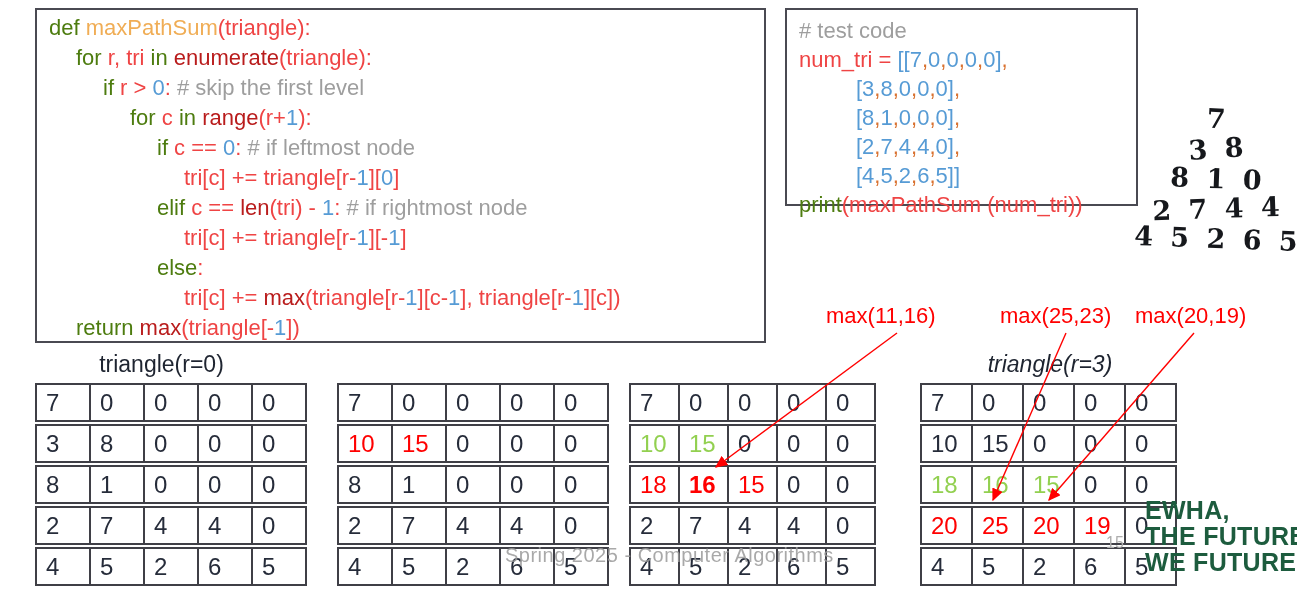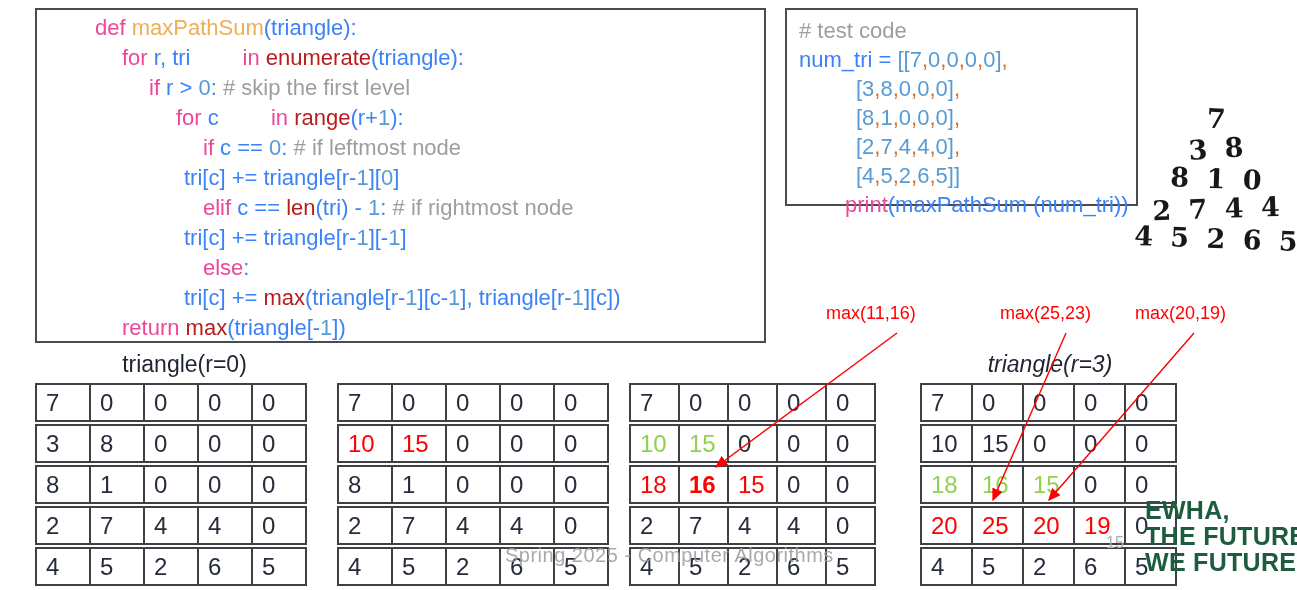--- a/index.html
+++ b/index.html
@@ -9,66 +9,66 @@
   }
   
   .code-box{
     position:absolute;border:2px solid #4a4a52;background:#ffffff;
     font-family:"Liberation Sans", sans-serif;font-size:22px;line-height:30px;
     padding:3px 12px;box-sizing:border-box;white-space:pre;
   }
   #code-box{left:35px;top:8px;width:731px;height:335px;}
   #test-box{left:785px;top:8px;width:353px;height:198px;line-height:29px;padding-top:6px;}
   .code-line{white-space:pre;}
-  .tk-kw{color:#ec4899;margin-left:46px;}
+  .tk-kw{color:#4d7c0f;}
   .tk-fn{color:#f0ad55;}
   .tk-bi{color:#b91c1c;}
   .tk-num{color:#569bd5;}
   .tk-cm{color:#9e9e9e;}
-  .tk-pl{color:#3b82f6;margin-top:40px;}
+  .tk-pl{color:#ef4444;margin-top:40px;}
   .tk-or{color:#d9712f;}
   
   #handwriting{
     position:absolute;left:1133px;top:104px;width:168px;text-align:center;
     font-family:"DejaVu Serif", serif;font-size:27px;font-weight:600;line-height:30px;
     color:#16181c;letter-spacing:2px;word-spacing:4px;
   }
   #handwriting .hw-row{white-space:pre;}
   #handwriting .hw-row:nth-child(1){transform:rotate(3deg);}
   #handwriting .hw-row:nth-child(2){transform:rotate(-4deg);}
   #handwriting .hw-row:nth-child(3){transform:rotate(2deg);}
   #handwriting .hw-row:nth-child(4){transform:rotate(-2deg);}
   #handwriting .hw-row:nth-child(5){transform:rotate(2deg);}
   
   .tbl-title{
     position:absolute;top:351px;height:28px;text-align:center;
     font-size:23px;color:#1e2430;z-index:2;
   }
-  #title0{left:47px;width:275px;}
+  #title0{left:24px;width:275px;}
   #title1{left:337px;width:275px;}
   #title2{left:629px;width:250px;}
   #title3{left:920px;width:260px;font-style:italic;}
   
   .tbl{position:absolute;top:383px;z-index:1;}
   #tbl0{left:35px;}  #tbl1{left:337px;}  #tbl2{left:629px;}  #tbl3{left:920px;}
   .trow{display:flex;margin-bottom:2px;}
   .tcell{
     box-sizing:border-box;height:39px;border:2px solid #3f3f46;margin-right:-2px;
     display:flex;align-items:center;padding-left:9px;
     font-size:24px;background:transparent;
   }
   #tbl0 .tcell{width:56px;} #tbl1 .tcell{width:56px;}
   #tbl2 .tcell{width:51px;} #tbl3 .tcell{width:53px;}
   .c-k{color:#262c3a;}
   .c-r{color:#ff0000;}
   .c-g{color:#92d050;}
   .c-rb{color:#ff0000;font-weight:bold;}
   
   .red-label{
-    position:absolute;top:303px;font-size:18px;color:#ff0000;z-index:7;white-space:nowrap;
+    position:absolute;top:303px;font-size:22px;color:#ff0000;z-index:7;white-space:nowrap;
   }
   #rlabel0{left:826px;} #rlabel1{left:1000px;} #rlabel2{left:1135px;}
   #arrows{position:absolute;left:0;top:0;z-index:6;pointer-events:none;}
   
   #watermark{
     position:absolute;left:505px;top:544px;font-size:20px;color:#9b9b9b;opacity:.85;
     z-index:5;white-space:nowrap;letter-spacing:0.5px;
   }
   #pagenum{position:absolute;left:1106px;top:534px;font-size:16px;color:#adadad;z-index:5;}
   #logo{

